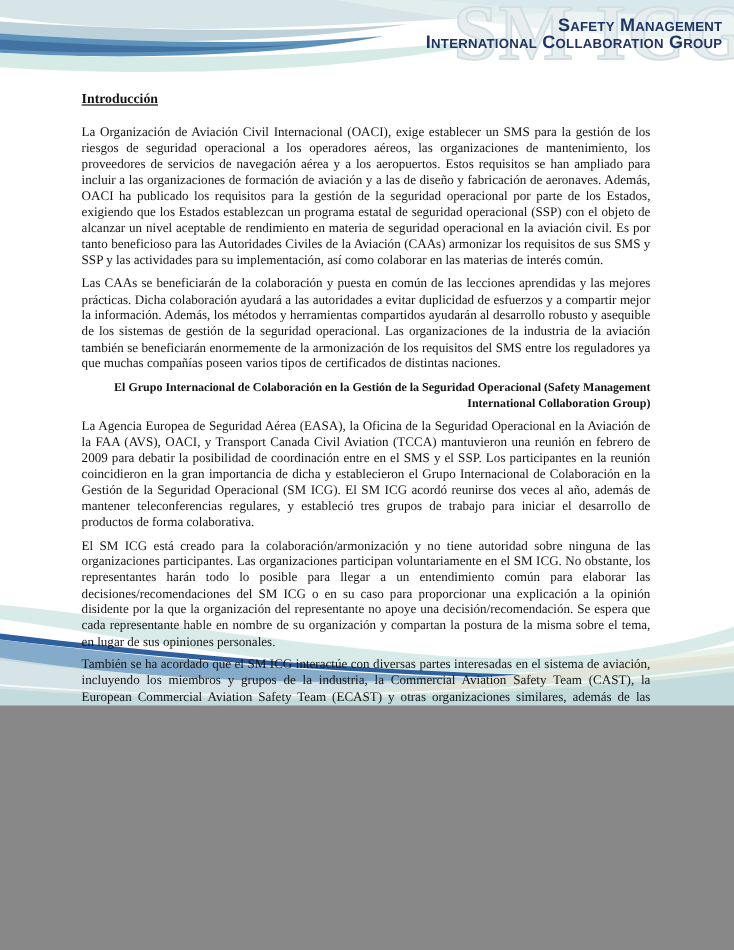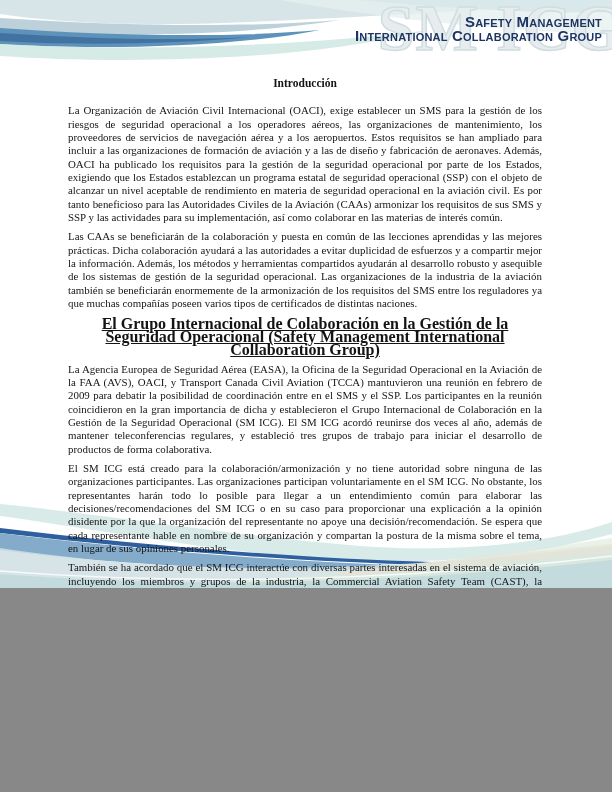--- a/index.html
+++ b/index.html
@@ -24,25 +24,25 @@
     font-size:15px;line-height:13.5px;letter-spacing:.2px;
   }
   
   .content{
     position:absolute;left:68px;top:77px;width:474px;z-index:4;
     font-size:10.9px;line-height:13.35px;color:#141414;
     text-align:justify;
   }
   .content h1{
     font-size:11.5px;margin:0 0 14px 0;
-    font-weight:bold;text-align:center;
+    font-weight:bold;text-decoration:underline;text-align:left;
   }
   .content h2{
-    font-size:16px;margin:0 0 6px 0;
-    font-weight:bold;text-decoration:underline;text-align:center;
+    font-size:10px;margin:0 0 6px 0;
+    font-weight:bold;text-align:right;
   }
   .content p{margin:0 0 6px 0;}
   
   .footer-art{position:absolute;left:0;bottom:0;z-index:1;}
   .logo{position:absolute;left:212px;top:650px;z-index:5;}
   .logo .arc-text{
     font-family:"Liberation Sans", sans-serif;font-weight:bold;
     fill:#1f3767;
   }
   .logo .sm-text{

